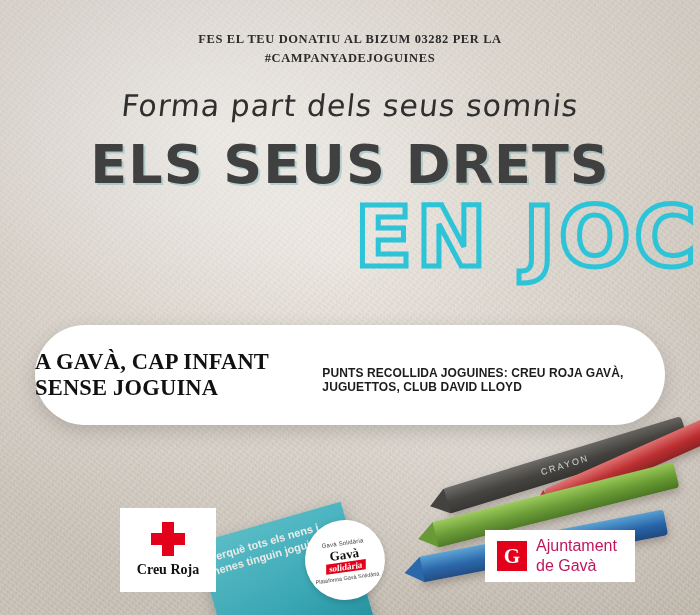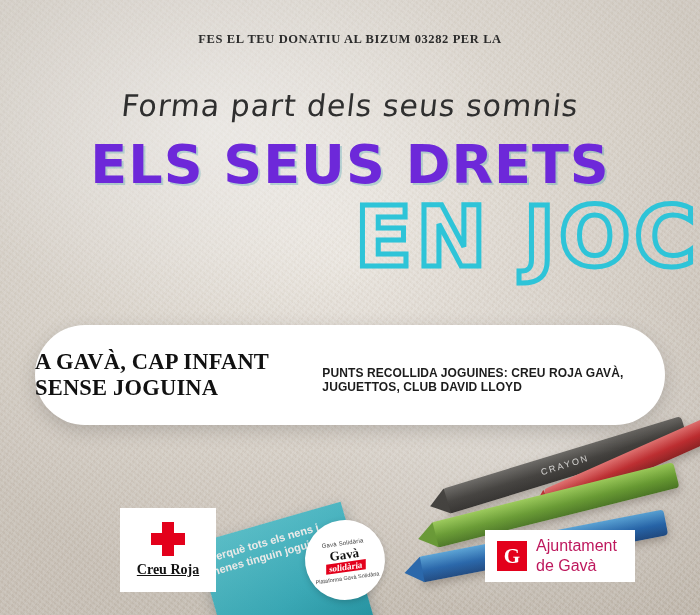--- a/index.html
+++ b/index.html
@@ -147,21 +147,21 @@
     letter-spacing: 1px;
     transform: skewX(-6deg);
   }
 
   .big-line-1 {
     position: absolute;
     top: 138px;
     left: 0;
     right: 0;
     text-align: center;
-    color: #6d28d9;
+    color: #404040;
     font-family: "DejaVu Sans", sans-serif;
     font-weight: bold;
     font-size: 54px;
     letter-spacing: 1px;
     line-height: 1;
     text-shadow: 2px 2px 0 rgba(20,140,160,.25);
   }
 
   .big-line-2 {
     position: absolute;
@@ -234,21 +234,20 @@
     position: absolute;
     background: #e3001b;
   }
   .cross::before { left: 11px; top: 0; width: 12px; height: 34px; }
   .cross::after  { top: 11px; left: 0; height: 12px; width: 34px; }
   .creu-text {
     font-family: "Liberation Serif", serif;
     font-weight: bold;
     font-size: 14px;
     color: #111;
-    text-decoration: underline;
   }
 
   .logo-gava-sol {
     position: absolute;
     left: 305px;
     top: 520px;
     width: 80px;
     height: 80px;
     border-radius: 50%;
     background: #fff;
@@ -351,20 +350,21 @@
   </div>
 
   <div class="flyer">
     <div class="flyer-text">Perquè tots els nens i nenes tinguin joguines</div>
   </div>
 
   <div class="bg-vignette"></div>
 
   <div class="top-note">
     <div>FES EL TEU DONATIU AL BIZUM 03282 PER LA</div>
+    <div>#CAMPANYADEJOGUINES</div>
   </div>
 
   <div class="script-line">Forma part dels seus somnis</div>
 
   <div class="big-line-1">ELS SEUS DRETS</div>
   <div class="big-line-2">EN JOC</div>
 
   <div class="banner">
     <div class="banner-title">A GAVÀ, CAP INFANT SENSE JOGUINA</div>
     <div class="banner-sub">PUNTS  RECOLLIDA JOGUINES: CREU ROJA GAVÀ, JUGUETTOS, CLUB DAVID LLOYD</div>

